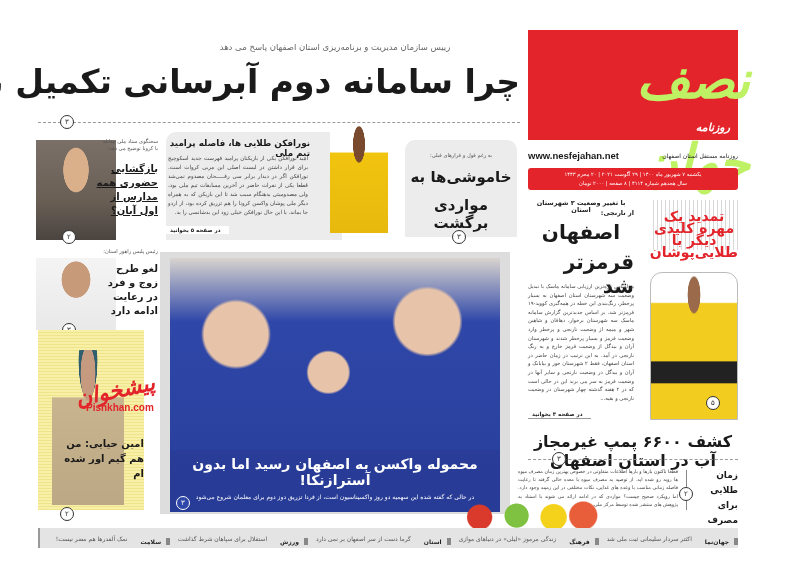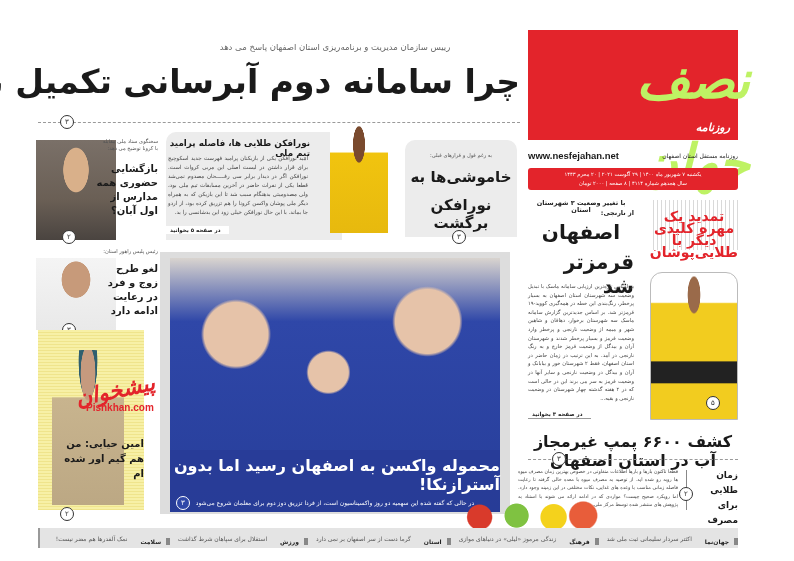--- a/index.html
+++ b/index.html
@@ -32,21 +32,21 @@
   .photo { overflow: hidden; }
   .ph-mask { background: radial-gradient(ellipse at 50% 30%, #d9b08a 0 22%, transparent 23%), linear-gradient(180deg,#7a7068 0%,#6a5f55 60%,#4a4440 100%); }
   .ph-police { background: radial-gradient(ellipse at 50% 30%, #c79a7a 0 25%, transparent 26%), linear-gradient(180deg,#f4f4f4 0%,#e9e9e9 100%); }
   .ph-player1 { background: radial-gradient(ellipse at 50% 18%, #7a4a2e 0 14%, transparent 15%), linear-gradient(180deg,#fff 0%,#fff 25%,#f1c40f 26%,#e7b90e 100%); }
   .ph-player2 { background: radial-gradient(ellipse at 50% 15%, #9a6a4a 0 10%, transparent 11%), linear-gradient(180deg,#fff 0%,#fff 20%,#f2cc1f 21%,#f2cc1f 60%,#222 61%,#222 75%,#f2cc1f 76%); border-radius: 12px 12px 0 0; border: 1px solid #bbb; }
   .ph-vaccine { background: radial-gradient(circle at 20% 30%, #e6c3a9 0 10%, transparent 11%), radial-gradient(circle at 78% 25%, #e6c3a9 0 10%, transparent 11%), radial-gradient(circle at 48% 45%, #e6c3a9 0 9%, transparent 10%), linear-gradient(180deg,#d9d4cf 0%,#2f47a8 25%,#273e9a 100%); }
   .ph-actor { background: repeating-linear-gradient(180deg,#f7f0a6 0 2px,#efe48c 2px 3px); }
   .ph-fruit { background: radial-gradient(circle at 20% 60%, #d93a2b 0 10%, transparent 11%), radial-gradient(circle at 45% 55%, #7fc241 0 14%, transparent 15%), radial-gradient(circle at 70% 60%, #f4d21c 0 12%, transparent 13%), radial-gradient(circle at 90% 55%, #e85d3a 0 10%, transparent 11%); }
 
   .vax-caption { left: 170px; top: 450px; width: 330px; height: 62px; background: rgba(40,60,150,0.85); color: #fff; text-align: center; }
-  .vax-caption .t { font-size: 16px; font-weight: bold; margin-top: 6px; text-align: right; }
+  .vax-caption .t { font-size: 14px; font-weight: bold; margin-top: 6px; }
   .vax-caption .s { font-size: 6px; margin-top: 5px; }
 
   .watermark { left: 75px; top: 378px; color: #e3242b; font-size: 22px; font-weight: bold; font-style: italic; transform: rotate(-12deg); }
   .watermark-en { left: 86px; top: 402px; color: #e3242b; font-family: "Liberation Sans", sans-serif; font-size: 10px; font-weight: bold; direction: ltr; }
 
   .side-title { font-weight: bold; font-size: 10px; line-height: 14px; text-align: right; }
   .side-kicker { font-size: 5.2px; color: #555; line-height: 7px; text-align: right; }
 
   
   .ticker { left: 38px; top: 528px; width: 700px; height: 20px; background: #e4e4e4; border-left: 2px solid #999; display: flex; flex-direction: row; align-items: center; font-size: 6px; color: #555; }
@@ -67,33 +67,33 @@
   <div>سال هجدهم شماره ۴۱۱۴ | ۸ صفحه | ۲۰۰۰ تومان</div>
 </div>
 
 <div class="abs kicker">رییس سازمان مدیریت و برنامه‌ریزی استان اصفهان پاسخ می دهد</div>
 <div class="abs headline">چرا سامانه دوم آبرسانی تکمیل نمی‌شود؟</div>
 <div class="abs rule" style="left:38px; top:122px; width:482px;"></div>
 <div class="abs badge-num" style="left:60px; top:115px;">۳</div>
 
 <div class="abs photo ph-mask" style="left:36px; top:140px; width:80px; height:100px;"></div>
 <div class="abs side-kicker" style="left:100px; top:138px; width:58px;">سخنگوی ستاد ملی مقابله با کرونا توضیح می دهد:</div>
-<div class="abs side-title" style="left:96px; top:162px; width:62px;">بازگشایی حضوری همه مدارس از اول آبان؟</div>
+<div class="abs side-title" style="left:96px; top:162px; width:62px;text-decoration:underline;">بازگشایی حضوری همه مدارس از اول آبان؟</div>
 <div class="abs badge-num" style="left:62px; top:230px;">۲</div>
 
 <div class="abs gray-box" style="left:166px; top:132px; width:176px; height:108px;"></div>
 <div class="abs card-title" style="left:168px; top:138px; width:142px; font-size:8.8px; text-align:right;">نورافکن طلایی ها، فاصله پرامید تیم ملی</div>
 <div class="abs body-text" style="left:168px; top:154px; width:140px;">امید نورافکن یکی از بازیکنان پرامید فهرست جدید اسکوچیچ برای قرار داشتن در لیست اصلی این مربی کروات است. نورافکن اگر در دیدار برابر سی رفـــــحان مصدوم نمی‌شد قطعا یکی از نفرات حاضر در آخرین مسابقات تیم ملی بود، ولی مصدومیتی بدهنگام سبب شد تا این بازیکن که به همراه دیگر ملی پوشان واکسن کرونا را هم تزریق کرده بود، از اردو جا بماند. با این حال نورافکن خیلی زود این بدشانسی را بد.</div>
 <div class="abs more-tag" style="left:166px; top:226px;">در صفحه ۵ بخوانید</div>
 <div class="abs photo ph-player1" style="left:330px; top:125px; width:58px; height:108px;"></div>
 
 <div class="abs gray-box" style="left:405px; top:140px; width:112px; height:97px;"></div>
 <div class="abs side-kicker" style="left:410px; top:152px; width:102px; text-align:center;">به رغم قول و قرارهای قبلی:</div>
 <div class="abs card-title" style="left:405px; top:168px; width:112px; font-size:15px;">خاموشی‌ها به</div>
-<div class="abs card-title" style="left:405px; top:196px; width:112px; font-size:15px;">نورافکن برگشت</div>
+<div class="abs card-title" style="left:405px; top:196px; width:112px; font-size:15px;">مواردی برگشت</div>
 <div class="abs badge-num" style="left:452px; top:230px;">۳</div>
 
 <div class="abs photo ph-police" style="left:36px; top:258px; width:80px; height:72px;"></div>
 <div class="abs side-kicker" style="left:96px; top:248px; width:62px;">رئیس پلیس راهور استان:</div>
 <div class="abs side-title" style="left:96px; top:262px; width:62px;">لغو طرح زوج و فرد در رعایت ادامه دارد</div>
 <div class="abs badge-num" style="left:62px; top:323px;">۳</div>
 
 <div class="abs photo ph-actor" style="left:38px; top:330px; width:106px; height:180px;"></div>
 <div class="abs" style="left:52px; top:350px; width:72px; height:155px; background: radial-gradient(ellipse at 50% 15%, #c69a7e 0 14%, transparent 15%), radial-gradient(ellipse at 50% 7%, #2f5f6f 0 18%, transparent 19%), linear-gradient(180deg,transparent 0%,transparent 30%,#c8b48e 31%,#bca884 100%); border-radius: 30px 30px 0 0;"></div>
 <div class="abs side-title" style="left:58px; top:436px; width:86px; font-size:10px; line-height:15px;">امین حیایی: من هم گیم اور شده ام</div>

